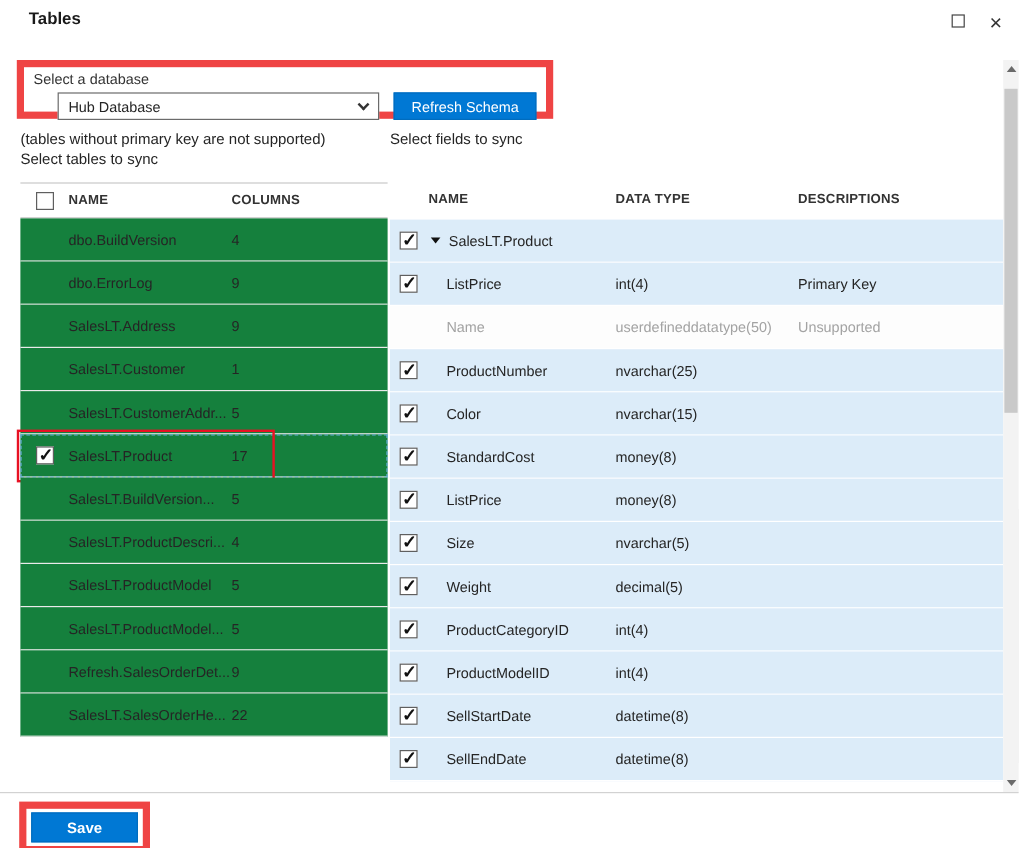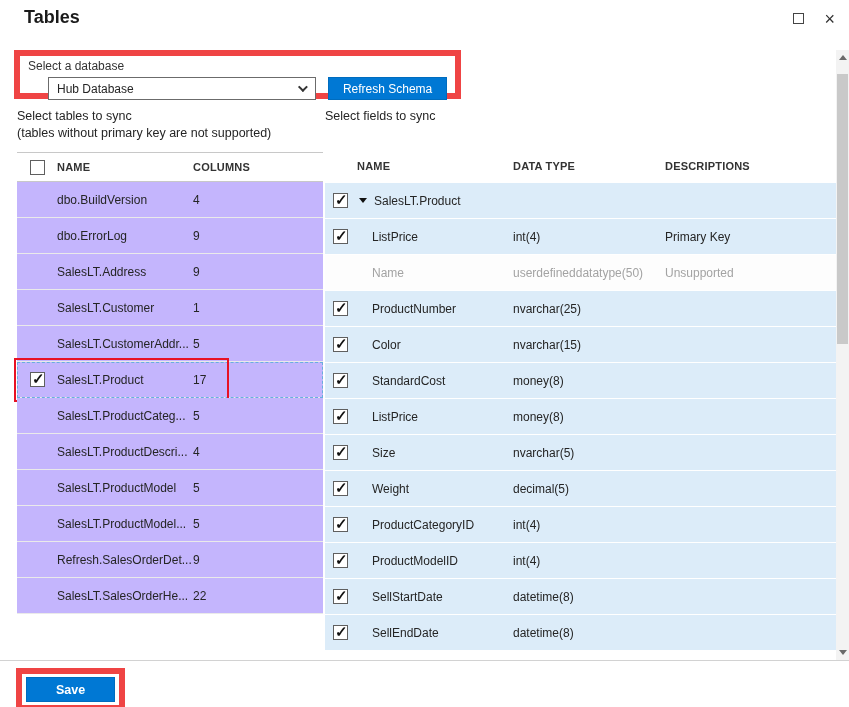--- a/index.html
+++ b/index.html
@@ -5,21 +5,21 @@
   * { margin:0; padding:0; box-sizing:border-box; }
   html,body { width:849px; height:707px; }
   body {
     font-family:"Liberation Sans", sans-serif;
     background:#ffffff; color:#252525;
     position:relative; overflow:hidden;
   }
 
   
   .titlebar { position:absolute; left:0; top:0; width:849px; height:40px; }
-  .title { position:absolute; left:24px; top:7px; font-size:18px; font-weight:700; color:#1a1a1a; }
+  .title { position:absolute; left:24px; top:7px; font-size:14px; font-weight:700; color:#1a1a1a; }
   .win-controls { position:absolute; right:14px; top:10px; display:flex; gap:20px; align-items:center; }
   .restore-glyph { display:inline-block; width:11px; height:11px; border:1px solid #444; background:#fff; }
   .close-glyph { font-size:18px; line-height:11px; color:#333; font-weight:400; }
 
   
   .red-outline { border:6px solid #ef4444; }
 
   
   .db-section { position:absolute; left:14px; top:50px; width:447px; height:49px; padding:3px 8px; }
   .db-label { font-size:12px; color:#333; margin-bottom:4px; }
@@ -45,21 +45,21 @@
   
   .ltable { position:absolute; left:0; top:44px; width:306px; }
   .lheader {
     display:grid; grid-template-columns:40px 136px 1fr; align-items:center;
     height:30px; border-top:1px solid #c8c8c8; border-bottom:1px solid #c8c8c8;
   }
   .hcell { font-size:11px; font-weight:700; color:#333; letter-spacing:.2px; }
   .lrow {
     display:grid; grid-template-columns:40px 136px 1fr; align-items:center;
     height:36px; border-bottom:1px solid #eaeaea; font-size:12px; position:relative;
-    background:#c4b5fd; cursor:pointer;
+    background:#15803d; cursor:pointer;
   }
   .lrow.selected { outline:1px dashed #69aede; outline-offset:-1px; }
   .red-overlay {
     position:absolute; left:-3px; top:-4px; width:215px; height:44px;
     border:2px solid #e81123; pointer-events:none;
   }
 
   
   .cb-cell { display:flex; }
   .cb-left { margin-left:13px; }
@@ -124,22 +124,22 @@
   <div class="db-controls">
     <div class="dropdown">
       <span>Hub Database</span>
       <span class="chev-down"></span>
     </div>
     <button class="btn-blue">Refresh Schema</button>
   </div>
 </div>
 
 <div class="left-panel">
+  <div class="panel-heading">(tables without primary key are not supported)</div>
   <div class="panel-heading">Select tables to sync</div>
-  <div class="panel-heading">(tables without primary key are not supported)</div>
 
   <div class="ltable">
     <div class="lheader">
       <span class="cb-cell cb-left">
           <span class="checkbox"></span>
         </span>
       <span class="hcell">NAME</span>
       <span class="hcell">COLUMNS</span>
     </div>
     <div>
@@ -183,21 +183,21 @@
             <span class="checkbox checked"></span>
           </span>
           <span>SalesLT.Product</span>
           <span>17</span>
           <span class="red-overlay"></span>
         </div>
         <div class="lrow">
           <span class="cb-cell cb-left">
             <span class="checkbox hiddenbox"></span>
           </span>
-          <span>SalesLT.ProductCateg...</span>
+          <span>SalesLT.BuildVersion...</span>
           <span>5</span>
         </div>
         <div class="lrow">
           <span class="cb-cell cb-left">
             <span class="checkbox hiddenbox"></span>
           </span>
           <span>SalesLT.ProductDescri...</span>
           <span>4</span>
         </div>
         <div class="lrow">

